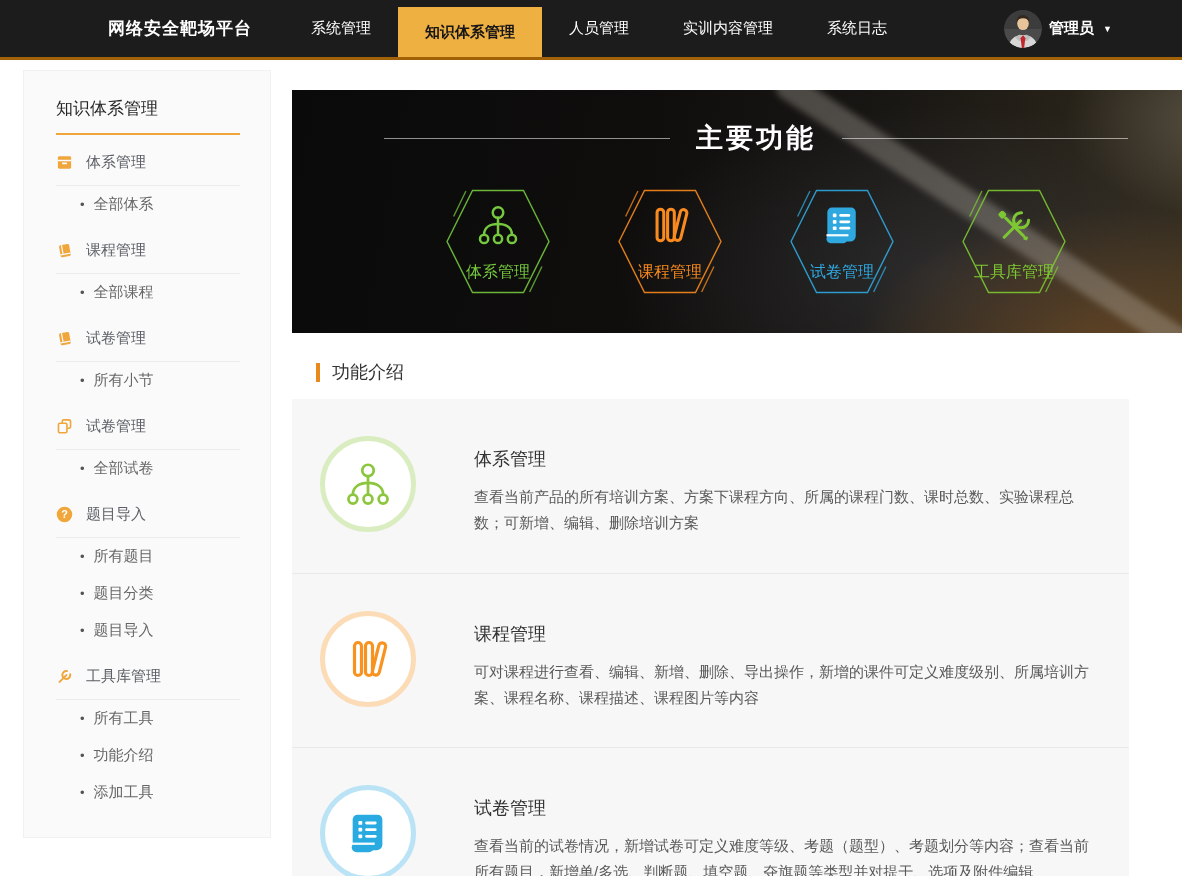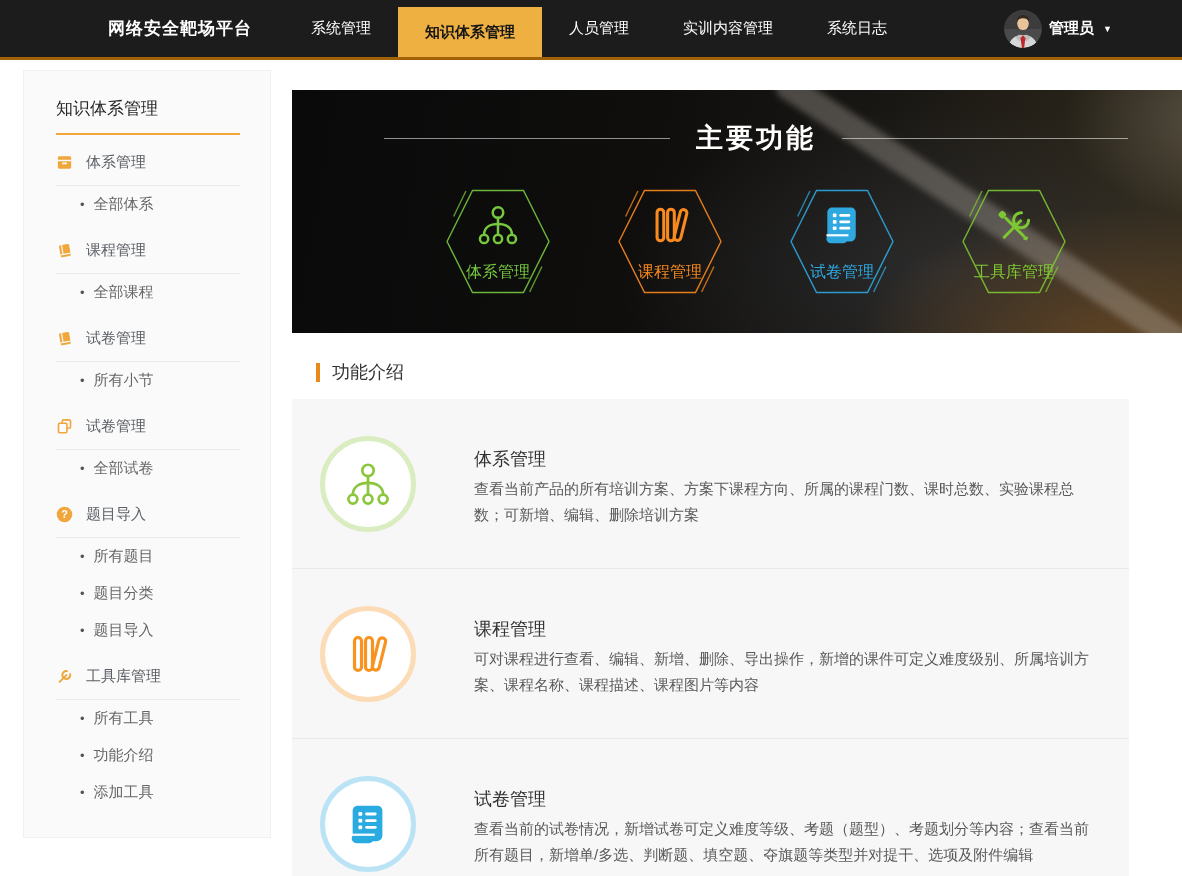--- a/index.html
+++ b/index.html
@@ -64,21 +64,21 @@
   
   .panel { margin-top:15px; background:#f7f7f7; width:837px; min-height:620px; }
   .fcard { display:flex; align-items:flex-start; padding:37px 40px 36px 28px;
     border-bottom:1px solid #e9e9e9; }
   .fcircle { position:relative; width:96px; height:96px; border-radius:50%;
     background:#fff; display:flex; align-items:center; justify-content:center; flex:0 0 auto; }
   .fcircle .ring { position:absolute; inset:0; border-radius:50%;
     border:5px solid currentColor; opacity:.32; }
   .fbody { margin-left:58px; padding-top:11px; }
   .ftitle { font-size:18px; color:#333; }
-  .fdesc { margin-top:5px; font-size:15px; color:#595959; line-height:1.75; max-width:650px; }
+  .fdesc { margin-top:13px; font-size:15px; color:#595959; line-height:1.75; max-width:650px; }
 </style>
 </head>
 <body>
 
 <svg width="0" height="0" style="position:absolute">
   <defs>
     <g id="ic-org-tree" fill="none" stroke="currentColor" stroke-width="2.6" stroke-linecap="round">
       <circle cx="24" cy="8" r="5.5"></circle>
       <path d="M24 13.5 V20"></path>
       <path d="M9.5 31 C9.5 23.5 16 20 24 20 C32 20 38.5 23.5 38.5 31"></path>

